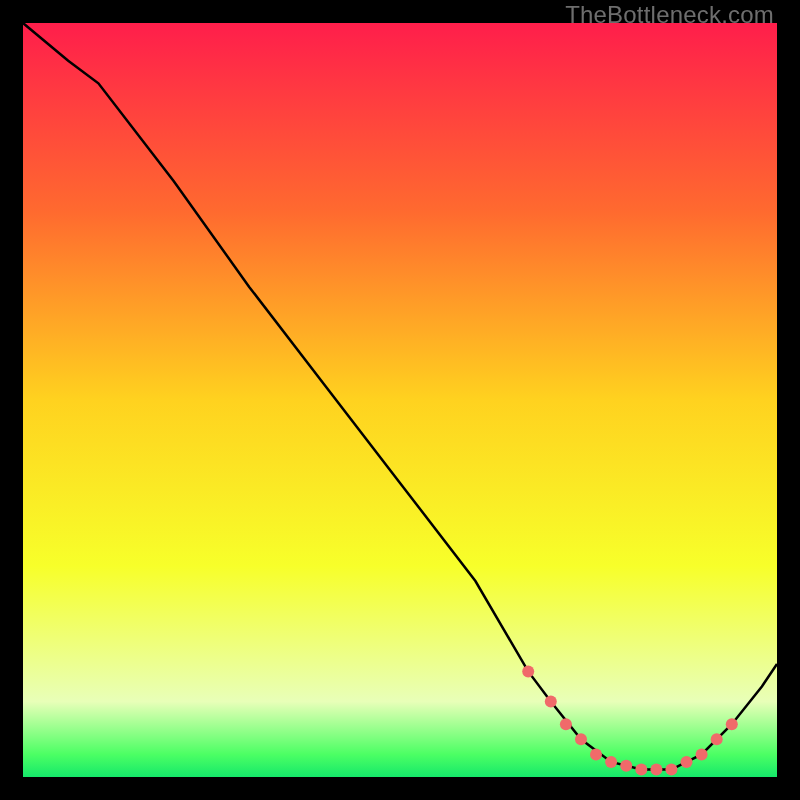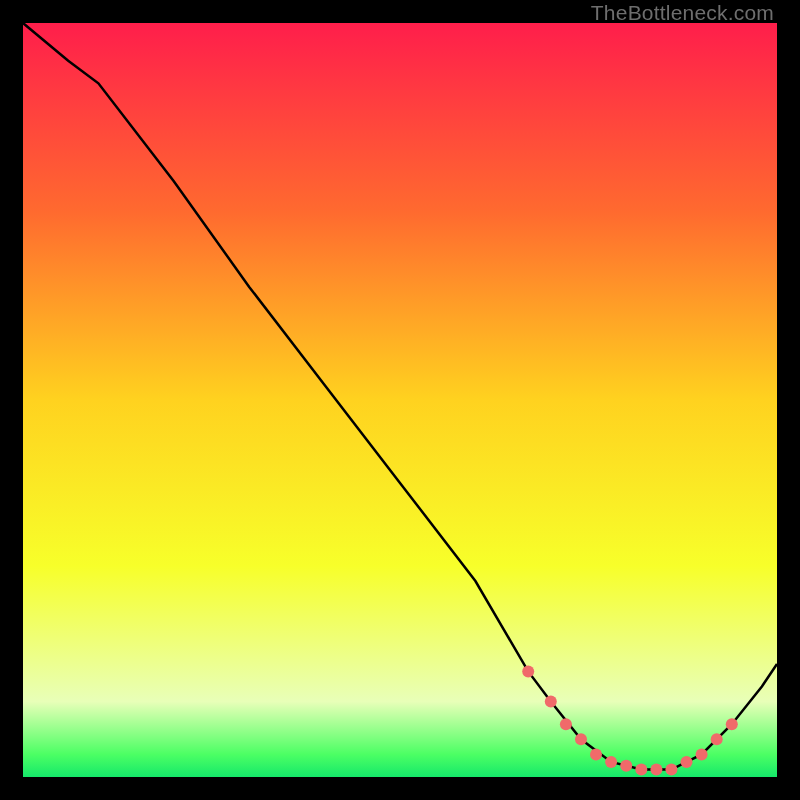--- a/index.html
+++ b/index.html
@@ -23,21 +23,21 @@
     position: absolute;
     left: 0;
     top: 0;
     width: 754px;
     height: 754px;
   }
   .watermark {
     position: absolute;
     top: 1px;
     right: 26px;
-    font-size: 21px;
+    font-size: 24px;
     color: #6e6e6e;
     font-weight: 500;
     letter-spacing: 0.2px;
   }
 </style>
 </head>
 <body>
 
 <div class="watermark">TheBottleneck.com</div>
 

